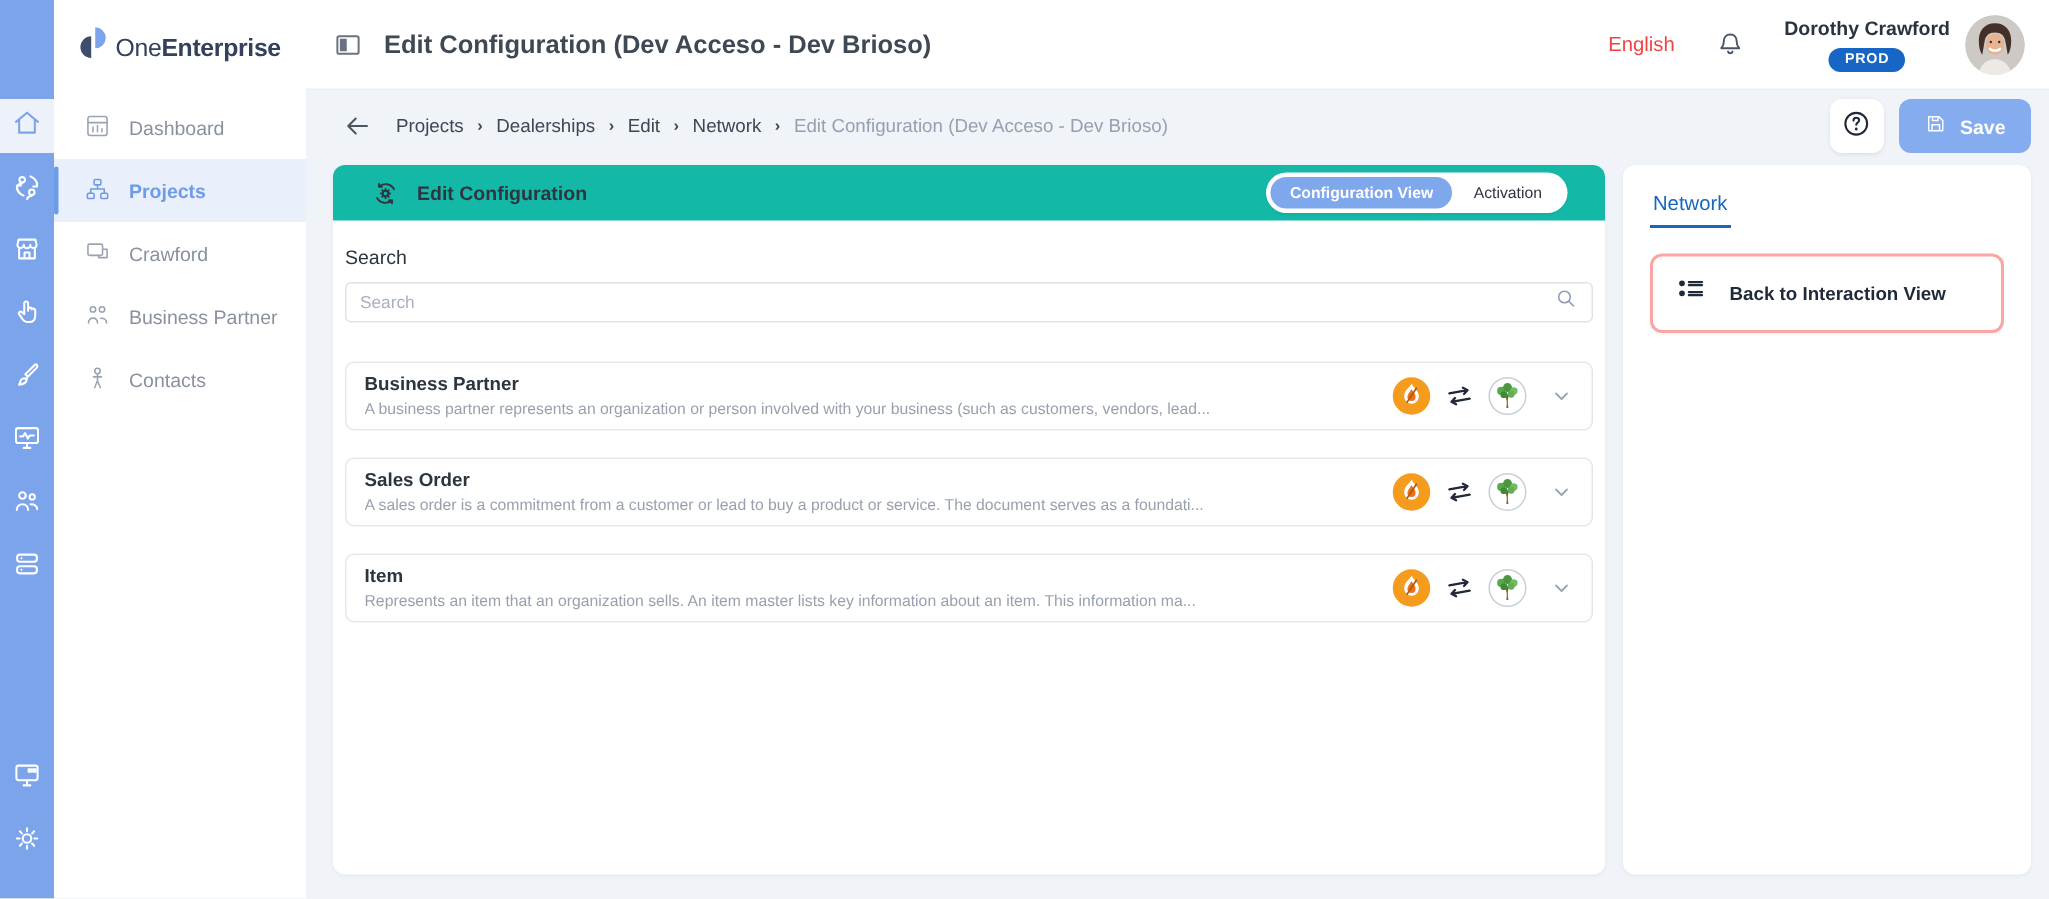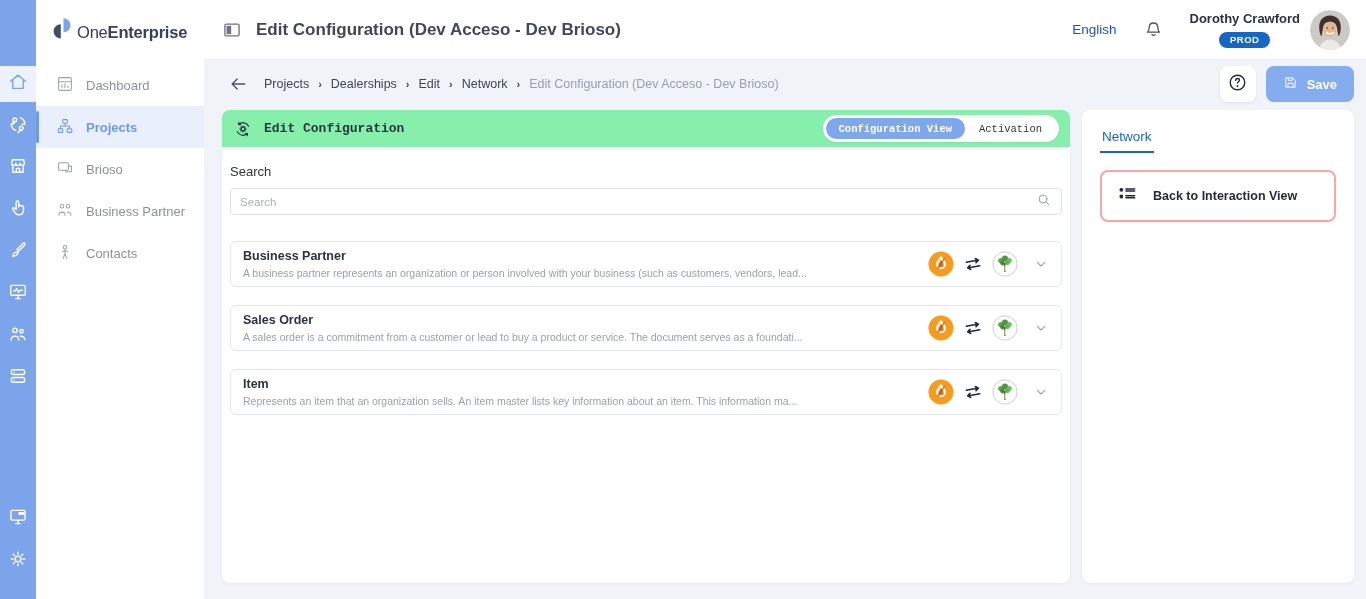--- a/index.html
+++ b/index.html
@@ -25,21 +25,21 @@
   .nav-item.active { background: #E9F0FC; color: #6E9BE8; font-weight: bold; }
   .nav-item.active::before { content: ''; position: absolute; left: 0; top: 5px; bottom: 5px; width: 3px; background: #6E9BE8; border-radius: 2px; }
   .nav-item.active svg { stroke: #6E9BE8; }
 
   
   .content { flex: 1; display: flex; flex-direction: column; min-width: 0; }
   .topbar { height: 60px; background: #fff; display: flex; align-items: center; padding: 0 16px 0 18px; border-bottom: 1px solid #ECEEF2; flex-shrink: 0; }
   .panel-toggle { cursor: pointer; display: flex; }
   .topbar-title { font-size: 17px; font-weight: bold; color: #3F4956; margin-left: 14px; }
   .topbar-right { margin-left: auto; display: flex; align-items: center; }
-  .lang { font-size: 13.5px; color: #1d4ed8; cursor: pointer; margin-right: 26px; }
+  .lang { font-size: 13.5px; color: #ef4444; cursor: pointer; margin-right: 26px; }
   .bell { cursor: pointer; display: flex; margin-right: 26px; }
   .bell svg { stroke: #4B5563; fill: none; stroke-width: 1.5; stroke-linecap: round; stroke-linejoin: round; }
   .user-block { text-align: center; margin-right: 10px; }
   .user-name { font-size: 13px; font-weight: bold; color: #2A3340; margin-bottom: 3px; }
   .env-badge { display: inline-block; background: #1766C5; color: #fff; font-size: 9.5px; font-weight: bold; letter-spacing: .5px; padding: 2.5px 11px; border-radius: 9px; }
   .avatar { width: 40px; height: 40px; border-radius: 50%; overflow: hidden; cursor: pointer; flex-shrink: 0; }
 
   
   .crumb-row { height: 48px; display: flex; align-items: center; padding: 0 12px 0 24px; flex-shrink: 0; }
   .back-arrow { cursor: pointer; display: flex; }
@@ -50,21 +50,21 @@
   .crumb.last { color: #97A0AE; cursor: default; }
   .crumb-actions { margin-left: auto; display: flex; align-items: flex-end; gap: 10px; }
   .help-btn { width: 36px; height: 36px; background: #fff; border: none; border-radius: 8px; box-shadow: 0 1px 3px rgba(16,24,40,.08); display: flex; align-items: center; justify-content: center; cursor: pointer; }
   .help-btn svg { stroke: #1F2937; fill: none; stroke-width: 1.6; stroke-linecap: round; }
   .save-btn { height: 36px; padding: 0 17px; background: #84ACEF; border: none; border-radius: 8px; color: #fff; font-weight: bold; font-size: 13px; font-family: inherit; display: flex; align-items: center; gap: 9px; cursor: pointer; }
   .save-btn svg { stroke: #fff; fill: none; stroke-width: 1.5; stroke-linejoin: round; }
 
   
   .panels { flex: 1; display: flex; gap: 12px; padding: 2px 12px 16px 18px; min-height: 0; }
   .main-panel { width: 848px; background: #fff; border-radius: 8px; box-shadow: 0 1px 3px rgba(16,24,40,.05); display: flex; flex-direction: column; flex-shrink: 0; }
-  .panel-head { height: 37px; background: #86efac; border-radius: 8px 8px 0 0; display: flex; align-items: center; padding: 0 11px; flex-shrink: 0; font-family: Liberation Mono, monospace; }
+  .panel-head { height: 37px; background: #14b8a6; border-radius: 8px 8px 0 0; display: flex; align-items: center; padding: 0 25px; flex-shrink: 0; }
   .panel-head-icon { display: flex; margin-right: 11px; }
   .panel-head-icon svg { stroke: #2F3540; fill: none; stroke-width: 1.5; stroke-linecap: round; }
   .panel-head-title { font-size: 13px; font-weight: bold; color: #2F3540; }
   .view-toggle { margin-left: auto; background: #fff; border-radius: 14px; padding: 3px; display: flex; align-items: center; box-shadow: 0 1px 2px rgba(16,24,40,.06); }
   .toggle-seg { font-size: 10.5px; padding: 4.5px 14px; border-radius: 11px; cursor: pointer; color: #2F3540; }
   .toggle-seg.on { background: #7FA7EC; color: #fff; font-weight: bold; padding: 4.5px 13px; }
 
   .panel-body { padding: 17px 8px; overflow: hidden; }
   .search-label { font-size: 13px; color: #2A3440; margin-bottom: 9px; }
   .search-box { display: flex; align-items: center; border: 1px solid #DFE3E8; border-radius: 4px; height: 27px; padding: 0 9px; background: #fff; }
@@ -183,21 +183,21 @@
               <rect x="15" y="15.7" width="6" height="4.8" rx="1"></rect>
               <path d="M12 8.3 V12 M6 15.7 V12 H18 V15.7"></path>
             </svg></span>
         <span>Projects</span>
       </div>
       <div class="nav-item">
         <span><svg width="18" height="18" viewBox="0 0 24 24">
               <rect x="3.5" y="5" width="13" height="10" rx="1.5"></rect>
               <path d="M16.5 9.5 h4 v7.5 h-7.5 v-2"></path>
             </svg></span>
-        <span>Brioso</span>
+        <span>Crawford</span>
       </div>
       <div class="nav-item">
         <span><svg width="18" height="18" viewBox="0 0 24 24">
               <circle cx="8" cy="7" r="2.4"></circle>
               <path d="M4 19 c0-2.6 1.8-4.2 4-4.2 s4 1.6 4 4.2"></path>
               <circle cx="16" cy="7" r="2.4"></circle>
               <path d="M14.8 14.9 c2.9-.5 5.2 1.5 5.2 4.1"></path>
             </svg></span>
         <span>Business Partner</span>
       </div>

